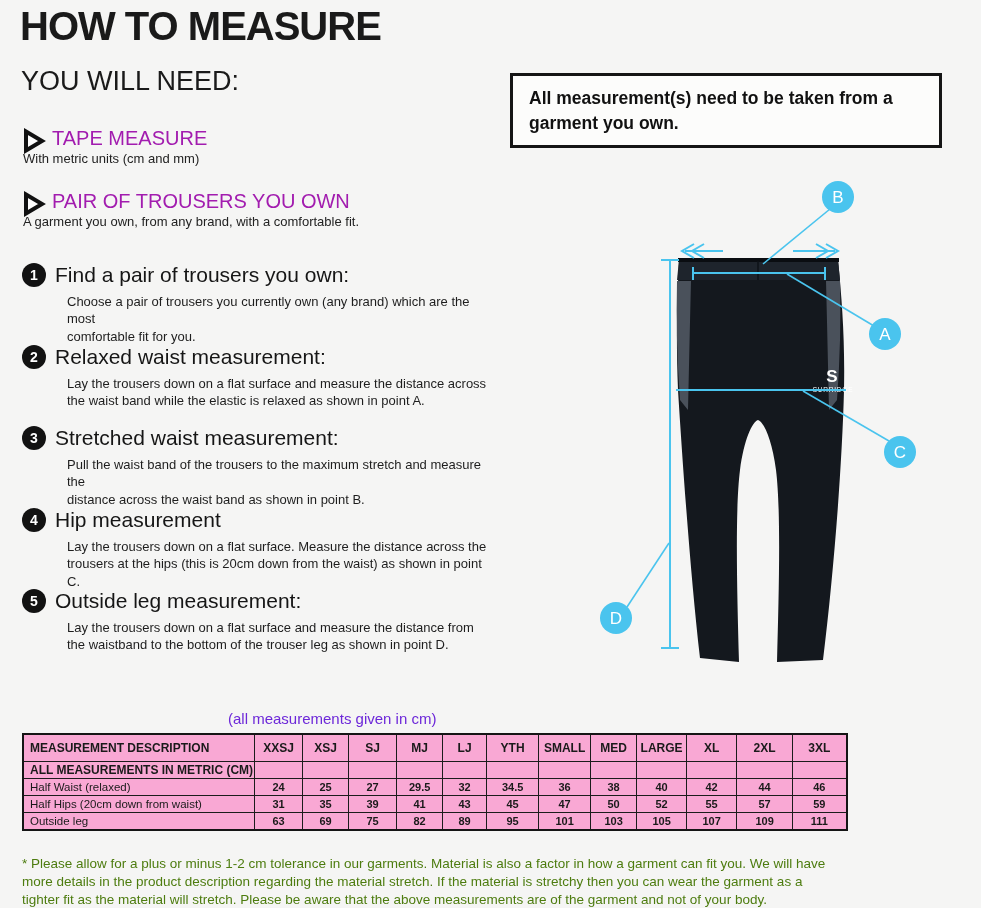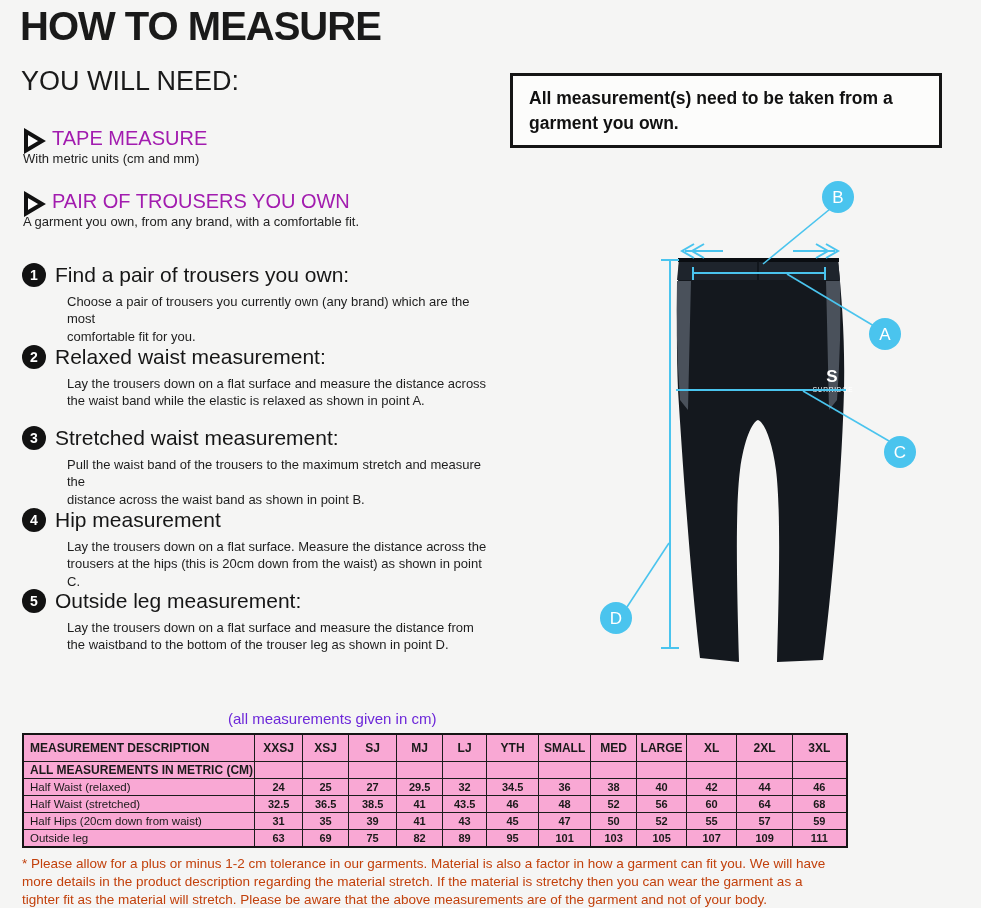--- a/index.html
+++ b/index.html
@@ -29,21 +29,21 @@
   table.size-table{
     position:absolute;left:22px;top:733px;border-collapse:collapse;table-layout:fixed;
     background:#f9a8d4;border:2px solid #151515;
   }
   .size-table th,.size-table td{border:1px solid #1c1c1c;overflow:hidden;white-space:nowrap;}
   .size-table th{font-size:12px;font-weight:700;height:24px;text-align:center;padding:1px 1px;}
   .size-table th.desc{text-align:left;padding-left:6px;}
   .size-table td.sub{font-size:12px;font-weight:700;height:13px;text-align:left;padding-left:6px;}
   .size-table td.lbl{font-size:11.5px;font-weight:400;height:14px;text-align:left;padding-left:6px;}
   .size-table td.val{font-size:11px;font-weight:700;text-align:center;}
-  .footer-note{left:22px;top:855px;width:950px;font-size:13.5px;line-height:1.33;color:#c2410c;white-space:pre-line;}
+  .footer-note{left:22px;top:855px;width:950px;font-size:13.5px;line-height:1.33;color:#4d7c0f;white-space:pre-line;}
   .tri{position:absolute;}
 </style>
 </head>
 <body>
 
 <div class="page">
 
   <div class="abs page-title">HOW TO MEASURE</div>
 
   <div class="abs ywn-heading">YOU WILL NEED:</div>
@@ -239,35 +239,20 @@
       <td class="val">32</td>
       <td class="val">34.5</td>
       <td class="val">36</td>
       <td class="val">38</td>
       <td class="val">40</td>
       <td class="val">42</td>
       <td class="val">44</td>
       <td class="val">46</td>
     </tr>
     <tr>
-      <td class="lbl">Half Waist (stretched)</td>
-      <td class="val">32.5</td>
-      <td class="val">36.5</td>
-      <td class="val">38.5</td>
-      <td class="val">41</td>
-      <td class="val">43.5</td>
-      <td class="val">46</td>
-      <td class="val">48</td>
-      <td class="val">52</td>
-      <td class="val">56</td>
-      <td class="val">60</td>
-      <td class="val">64</td>
-      <td class="val">68</td>
-    </tr>
-    <tr>
       <td class="lbl">Half Hips (20cm down from waist)</td>
       <td class="val">31</td>
       <td class="val">35</td>
       <td class="val">39</td>
       <td class="val">41</td>
       <td class="val">43</td>
       <td class="val">45</td>
       <td class="val">47</td>
       <td class="val">50</td>
       <td class="val">52</td>

